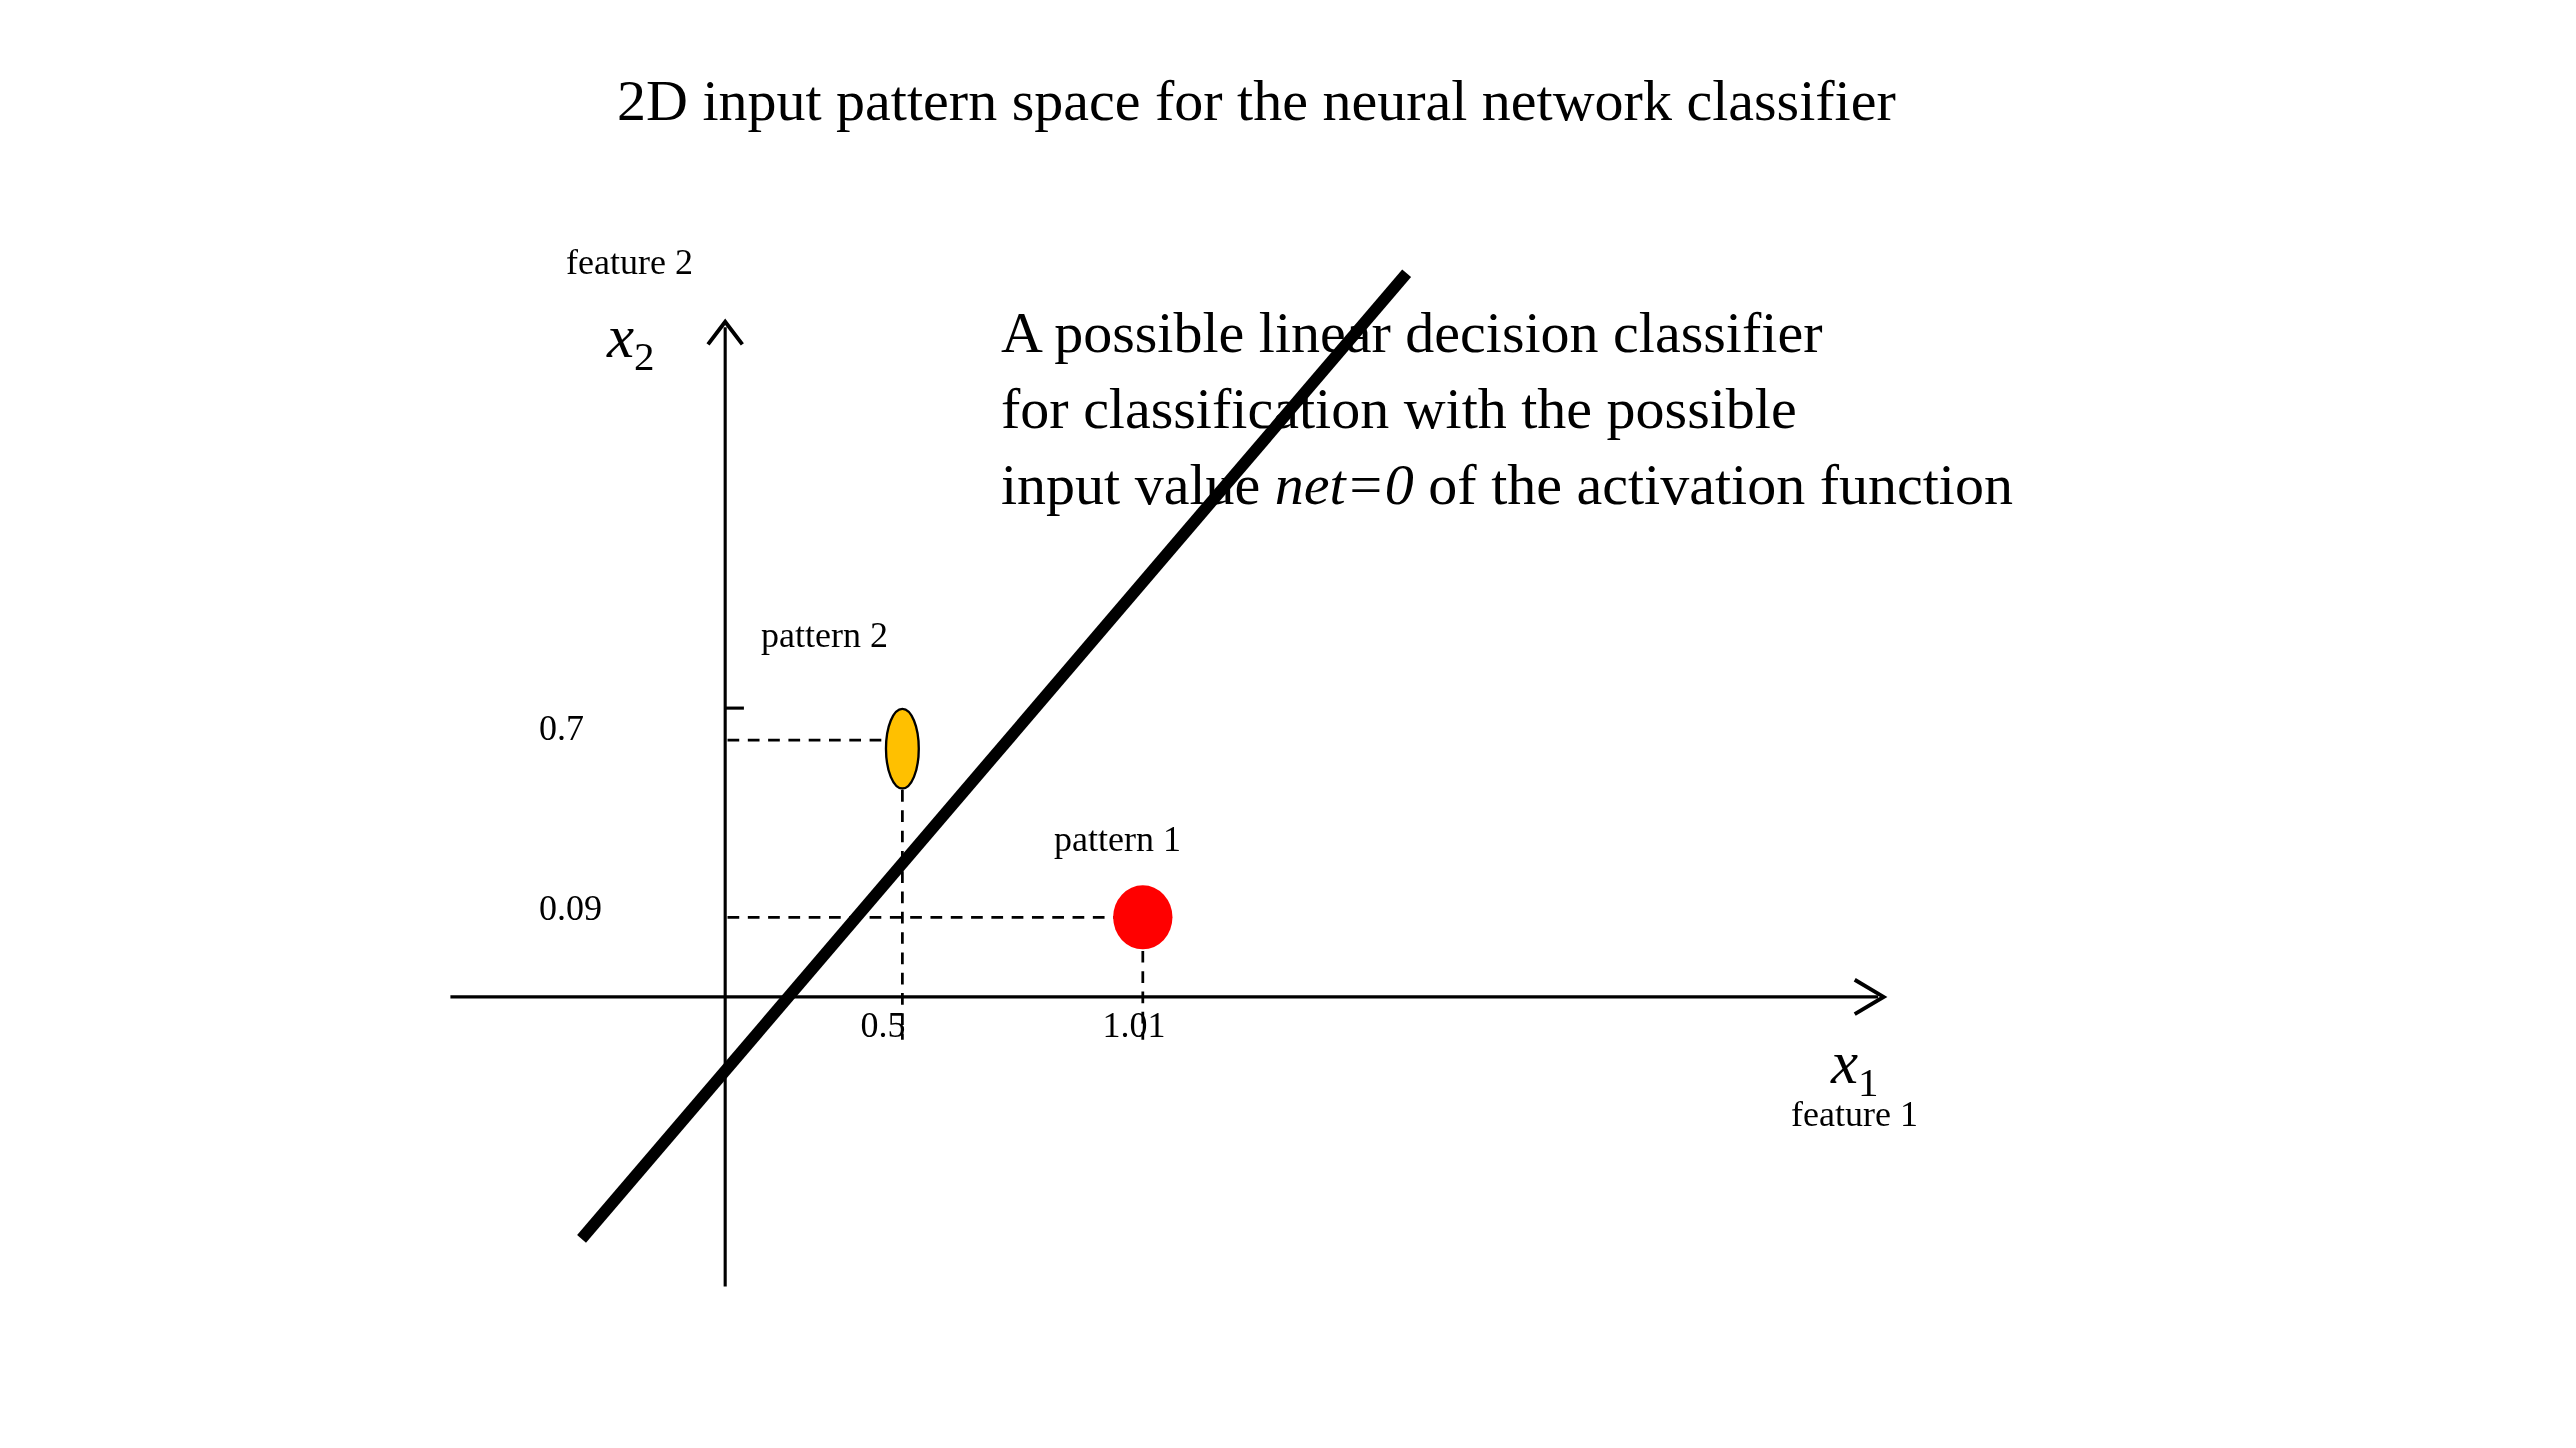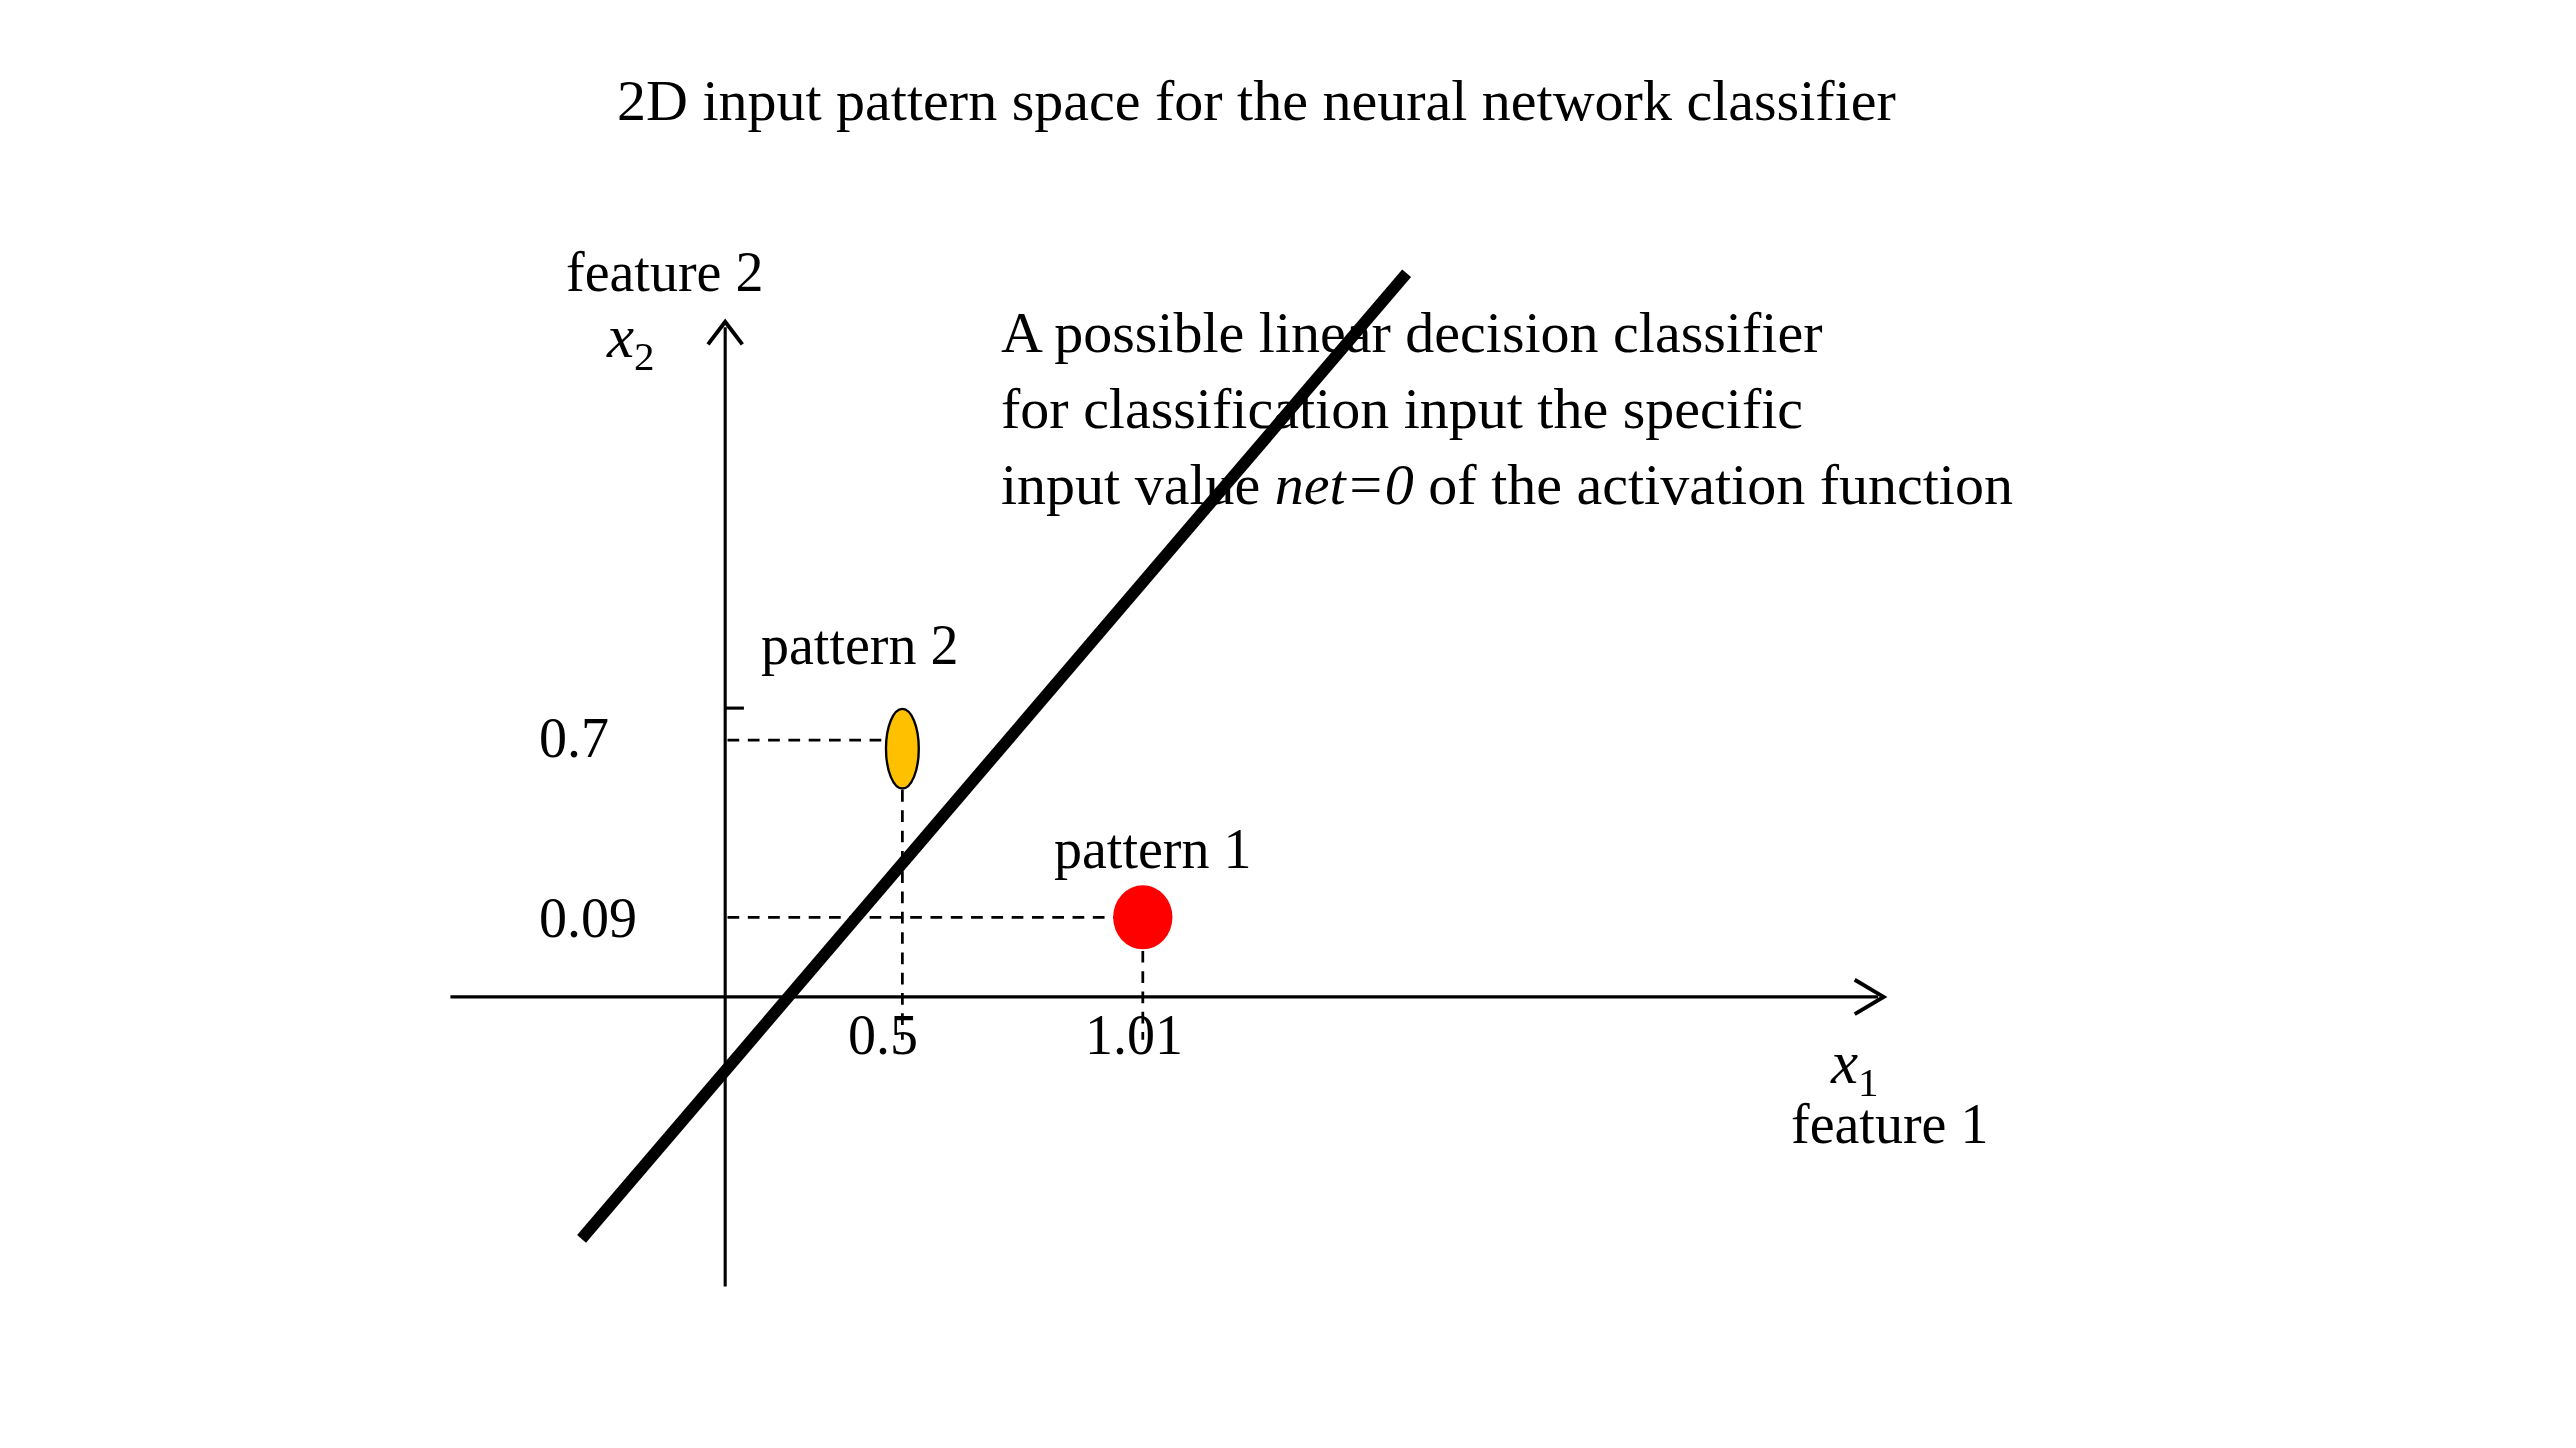--- a/index.html
+++ b/index.html
@@ -8,21 +8,21 @@
     width:2576px; height:1370px;
     background:#ffffff;
     font-family:"Liberation Serif", serif;
     color:#000;
     overflow:hidden;
   }
   #plot-svg { position:absolute; left:0; top:0; }
   .lbl {
     position:absolute;
     font-family:"Liberation Serif", serif;
-    font-size:56px;
+    font-size:36px;
     line-height:1;
     white-space:nowrap;
     color:#000;
   }
   .title { font-size:58px; }
   .annotation {
     position:absolute;
     font-size:58px;
     line-height:76px;
     white-space:nowrap;
@@ -66,21 +66,21 @@
     <ellipse cx="1464" cy="1175" rx="38" ry="41" fill="#FF0000"></ellipse>
   </svg>
 
   <div class="lbl title" style="left:617px; top:72px;">2D input pattern space for the neural network classifier</div>
 
   <div class="lbl" style="left:566px; top:244px;">feature 2</div>
   <div class="lbl var" style="left:607px; top:306px;"><span>x</span><sub>2</sub></div>
 
   <div class="annotation" style="left:1001px; top:295px;">
     <div>A possible linear decision classifier</div>
-    <div>for classification input the specific</div>
+    <div>for classification with the possible</div>
     <div><span>input value </span><em class="it">net=0</em><span> of the activation function</span></div>
   </div>
 
   <div class="lbl" style="left:761px; top:617px;">pattern 2</div>
   <div class="lbl" style="left:1054px; top:821px;">pattern 1</div>
 
   <div class="lbl tick-right" style="left:539px; top:710px;">0.7</div>
   <div class="lbl tick-right" style="left:539px; top:890px;">0.09</div>
 
   <div class="lbl tick-center" style="left:805px; top:1007px;">0.5</div>

